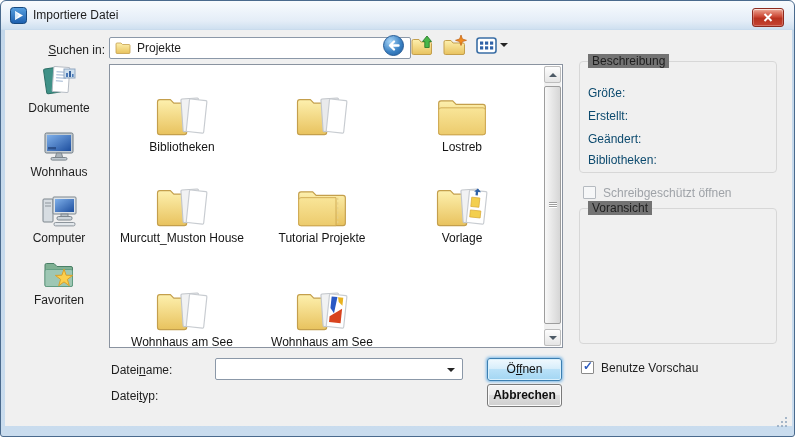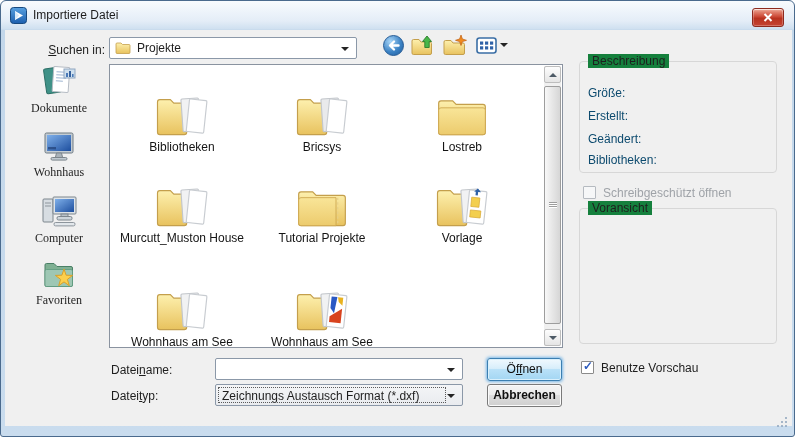--- a/index.html
+++ b/index.html
@@ -23,29 +23,29 @@
   
   .client { position:absolute; left:4px; top:29px; width:787px; height:396px; background:#f0f0f0; }
 
   .lbl { position:absolute; color:#1e1e1e; white-space:nowrap; }
   .mn { text-decoration:underline; }
 
   
   .lookin-label { left:24px; top:13px; width:76px; text-align:right; }
   .combo { position:absolute; height:22px; border:1px solid #8b98a8; border-radius:2px; background:#ffffff;
            display:flex; align-items:center; }
-  .combo-lookin { left:104px; top:7px; width:248px; }
+  .combo-lookin { left:104px; top:7px; width:302px; }
   .combo .arr { position:absolute; right:7px; top:9px; width:0; height:0;
                 border-left:4px solid transparent; border-right:4px solid transparent; border-top:4px solid #242424; }
   .mini-folder { margin:0 6px 0 5px; }
 
   .tool { position:absolute; cursor:default; }
 
   
-  .side-item { position:absolute; left:8px; width:92px; text-align:center; cursor:default;font-family:Liberation Serif, serif; }
+  .side-item { position:absolute; left:8px; width:92px; text-align:center; cursor:default; }
   .side-item svg { display:block; margin:0 auto 3px auto; }
 
   
   .list { position:absolute; left:104px; top:34px; width:454px; height:284px; background:#ffffff;
           border:1px solid #8a93a0; overflow:hidden; }
   .list-header { position:absolute; left:0; top:0; width:435px; height:22px;
                  background:linear-gradient(180deg,#ffffff,#f5f6f8); border-bottom:1px solid #dde0e5; }
   .hcol { position:absolute; top:4px; color:#3d3d3d; white-space:nowrap; }
   .hsep { position:absolute; top:0; width:1px; height:22px; background:#e2e5ea; }
   .hname-bg { position:absolute; left:0; top:0; width:80px; height:22px;
@@ -63,21 +63,21 @@
           border:1px solid #bdbdbd; border-radius:2px; display:flex; align-items:center; justify-content:center; }
   .sthumb { position:absolute; left:0; top:20px; width:17px; height:238px;
             background:linear-gradient(90deg,#f8f8f8,#e8e8e8 45%,#d6d6d6); border:1px solid #9d9d9d; border-radius:2px; }
   .sgrip { position:absolute; left:4px; top:115px; width:8px; }
   .sgrip div { height:1px; background:#9d9d9d; margin-bottom:1px; box-shadow:0 1px 0 #ffffff; }
   .tri-up { width:0; height:0; border-left:4px solid transparent; border-right:4px solid transparent; border-bottom:4px solid #4d5a66; }
   .tri-down { width:0; height:0; border-left:4px solid transparent; border-right:4px solid transparent; border-top:4px solid #4d5a66; }
 
   
   .groupbox { position:absolute; border:1px solid #d7d7d7; border-radius:4px; }
-  .group-title { position:absolute; top:-8px; left:8px; background:#15803d; padding:0 4px; color:#1e1e1e; }
+  .group-title { position:absolute; top:-8px; left:8px; background:#737373; padding:0 4px; color:#1e1e1e; }
   .desc-field { position:absolute; left:8px; color:#0c4a6e; }
 
   .checkbox { position:absolute; width:13px; height:13px; background:#ffffff; border:1px solid #8a8a8a;
               border-radius:1px; }
   .checkbox.disabled { border-color:#b5bac0; background:#f6f7f8; }
   .checkbox .check { position:absolute; left:1px; top:-3px; color:#2d5bbd; font-weight:bold; font-size:12px; }
   .cb-label { position:absolute; white-space:nowrap; }
   .cb-label.disabled { color:#9fa3a8; }
 
   
@@ -242,21 +242,20 @@
           <rect x="29" y="6" width="15" height="28" rx="1" fill="#ffffff" stroke="#c8ccd1" transform="rotate(6 36 20)"></rect>
         </svg>
         <div class="fname">Bibliotheken</div>
       </div>
       <div class="fitem" style="left:142px;top:27px">
         <svg width="56" height="48" viewBox="0 0 48 40">
           <path d="M3 8 Q3 6 5 6 L14 6 L17 9 L26 9 Q28 9 28 11 L28 34 Q28 36 26 36 L5 36 Q3 36 3 34 Z" fill="url(#gFold)" stroke="#c49f4c"></path>
           <rect x="24" y="5" width="15" height="28" rx="1" fill="#e9eaec" stroke="#c2c6cb" transform="rotate(-4 31 19)"></rect>
           <rect x="29" y="6" width="15" height="28" rx="1" fill="#ffffff" stroke="#c8ccd1" transform="rotate(6 36 20)"></rect>
         </svg>
-        <div class="fname">Bricsys</div>
       </div>
       <div class="fitem" style="left:282px;top:27px">
         <svg width="56" height="48" viewBox="0 0 48 40">
           <path d="M4 9 Q4 7 6 7 L16 7 L19 10 L42 10 Q44 10 44 12 L44 34 Q44 36 42 36 L6 36 Q4 36 4 34 Z" fill="url(#gFold)" stroke="#c49f4c"></path>
           <path d="M4 34 L4 15 Q4 13 6 13 L42 13 Q44 13 44 15 L44 34 Q44 36 42 36 L6 36 Q4 36 4 34 Z" fill="url(#gFoldFront)" stroke="#cfa953" stroke-width="0.8"></path>
         </svg>
         <div class="fname">Lostreb</div>
       </div>
 
       <div class="fitem" style="left:2px;top:118px">
@@ -348,24 +347,20 @@
     </span>
     <span class="cb-label" style="left:596px;top:331px">Benutze Vorschau</span>
 
     <span class="lbl" style="left:106px;top:333px"><span>Datei</span><span class="mn">n</span><span>ame:</span></span>
     <div class="combo combo-file">
       <input type="text" value="" style="">
       <span class="arr"></span>
     </div>
 
     <span class="lbl" style="left:106px;top:359px"><span>Datei</span><span class="mn">t</span><span>yp:</span></span>
-    <div class="combo combo-type">
-      <span class="val">Zeichnungs Austausch Format (*.dxf)</span>
-      <span class="arr"></span>
-    </div>
 
     <div class="btn btn-open"><span>Ö</span><span class="mn">ff</span><span>nen</span></div>
     <div class="btn btn-cancel"><span>Abbrechen</span></div>
 
   </div>
 
   <svg class="resize-grip" width="11" height="11" viewBox="0 0 11 11">
     <circle cx="9" cy="2" r="1" fill="#8ea5bc"></circle>
       <circle cx="9" cy="6" r="1" fill="#8ea5bc"></circle>
       <circle cx="9" cy="10" r="1" fill="#8ea5bc"></circle>

